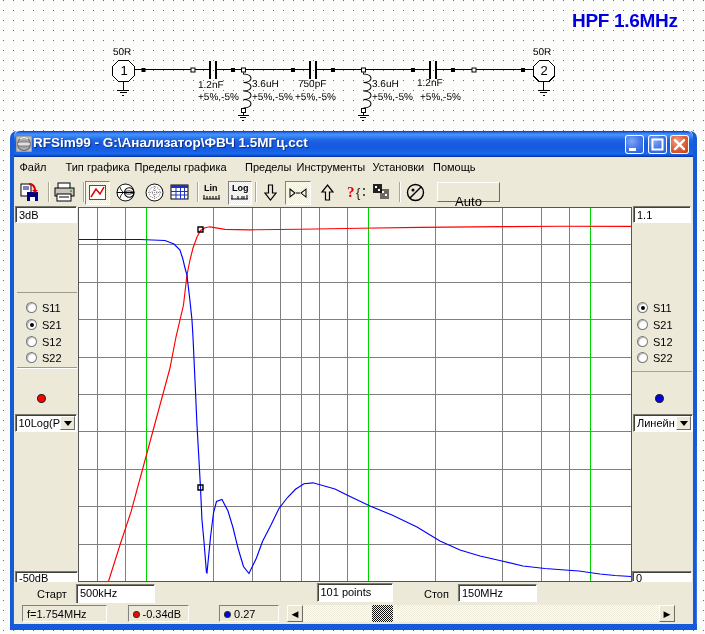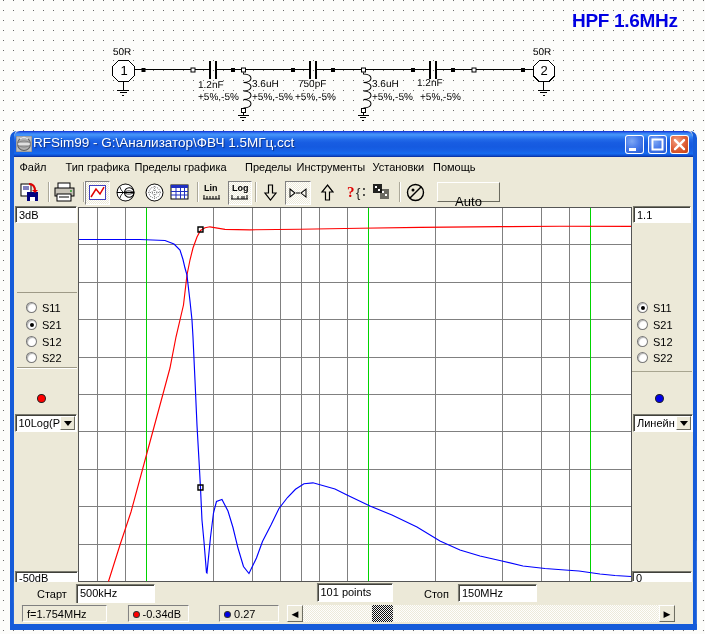--- a/index.html
+++ b/index.html
@@ -19,21 +19,21 @@
     background:#ece9d8;
     border-left:4px solid #155bd9; border-right:4px solid #155bd9; border-bottom:6px solid #155bd9;
     border-radius:7px 7px 0 0; }
   #titlebar { left:0; top:0; width:679px; height:26px; border-radius:6px 6px 0 0;
     background: linear-gradient(180deg,
       #0f2bd2 0%, #2660e8 5%, #418ef6 11%, #4494fa 15%, #3481f2 22%,
       #2169e8 33%, #185de2 45%, #155ae0 60%, #1660e5 75%, #156aef 87%,
       #0e4fd0 94%, #092a96 100%);
     }
   #titleicon { left:2px; top:5px; width:16px; height:16px; }
-  #titletext { left:19px; top:4px; color:#fff; font-size:13.5px; font-weight:normal; white-space:nowrap;
+  #titletext { left:19px; top:4px; color:#fff; font-size:13.5px; font-weight:bold; white-space:nowrap;
      text-shadow: 1px 1px 1px rgba(0,0,30,0.5); }
   .tbtn { top:4px; width:19px; height:19px; border-radius:3px; border:1px solid #fff;
     color:#fff; }
   #btn-min, #btn-max { background: radial-gradient(circle at 35% 30%, #7fa8f4 0%, #4a7cea 45%, #2258d4 100%); }
   #btn-close { background: radial-gradient(circle at 35% 30%, #f2a285 0%, #e0613a 50%, #c33c0e 100%); }
   #btn-min { left:611px; } #btn-max { left:633.5px; } #btn-close { left:656px; }
 
   
   #menubar { left:0; top:26px; width:679px; height:20px; background:#ece9d8; font-size:11px; color:#000; }
   .mi { position:absolute; top:4px; }

